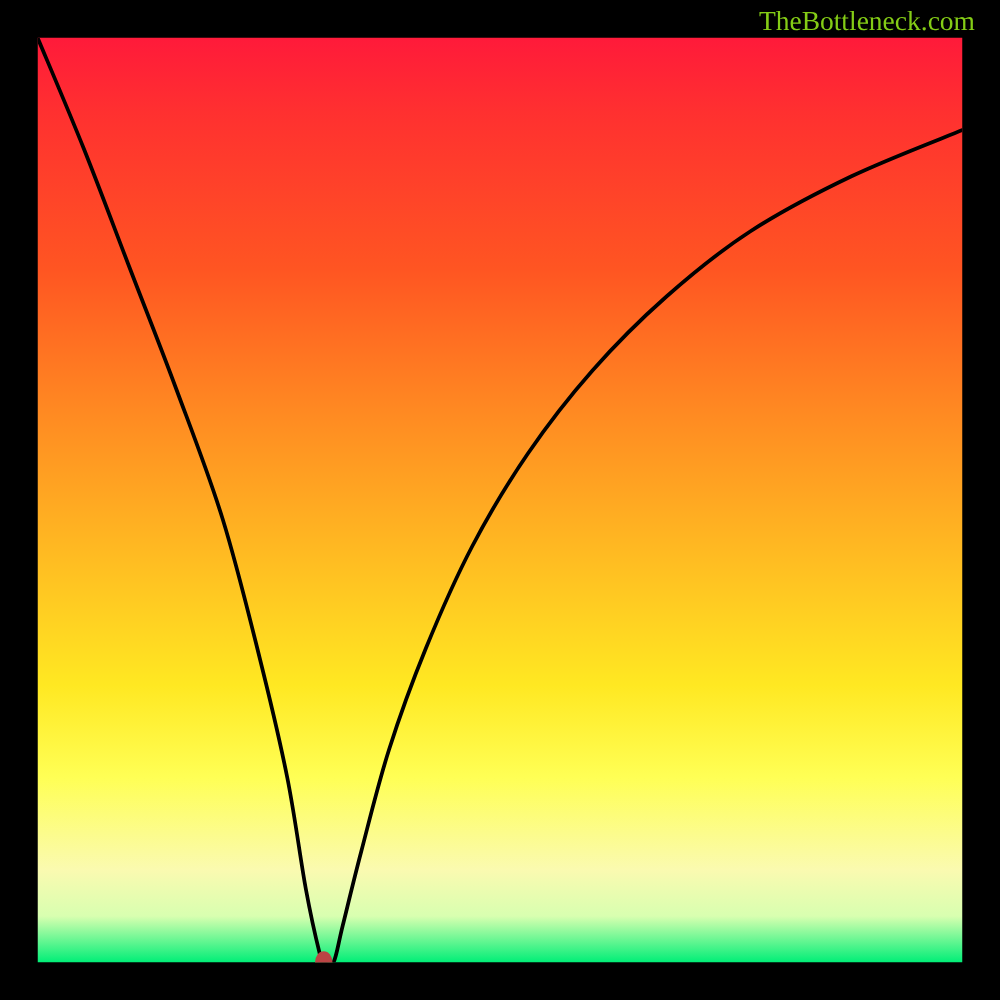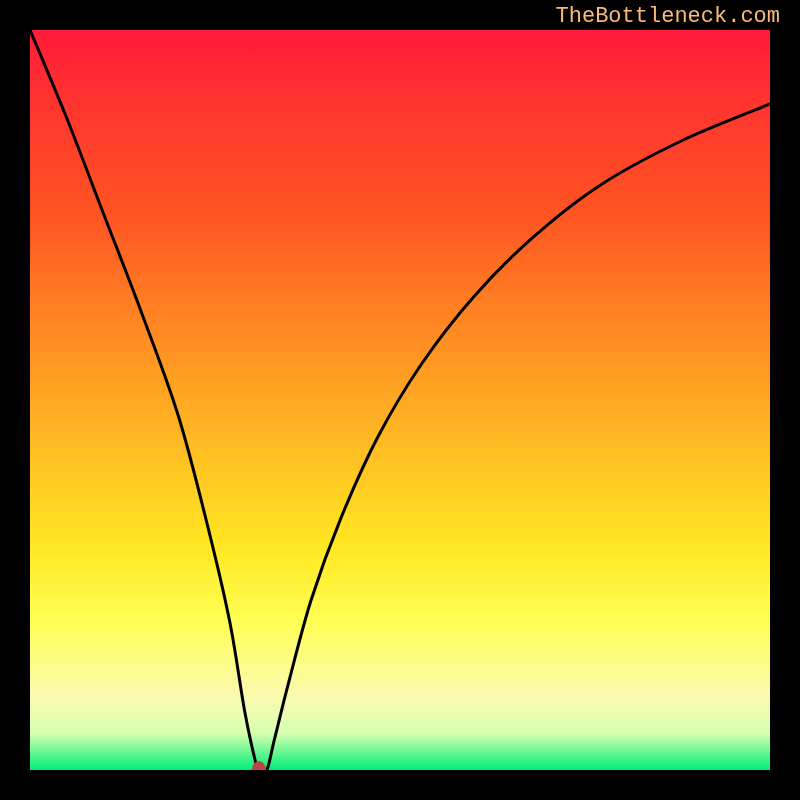--- a/index.html
+++ b/index.html
@@ -8,23 +8,23 @@
     width: 800px;
     height: 800px;
     background: #000;
     position: relative;
     font-family: Arial, sans-serif;
   }
   .watermark {
     position: absolute;
     top: 4px;
     right: 20px;
-    color: #fdba74;
+    color: #84cc16;
     font-size: 22px;
-    font-family: Liberation Mono, monospace;
+    font-family: Liberation Serif, serif;
     z-index: 10;
   }
   .plot-area {
     position: absolute;
     top: 30px;
     left: 30px;
     width: 740px;
     height: 740px;
     overflow: hidden;
   }

